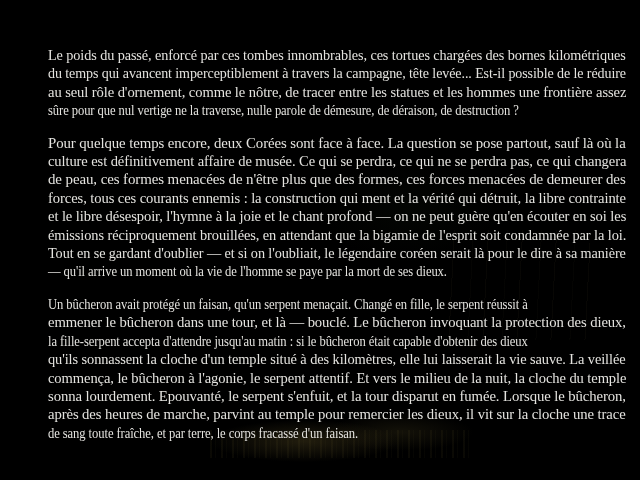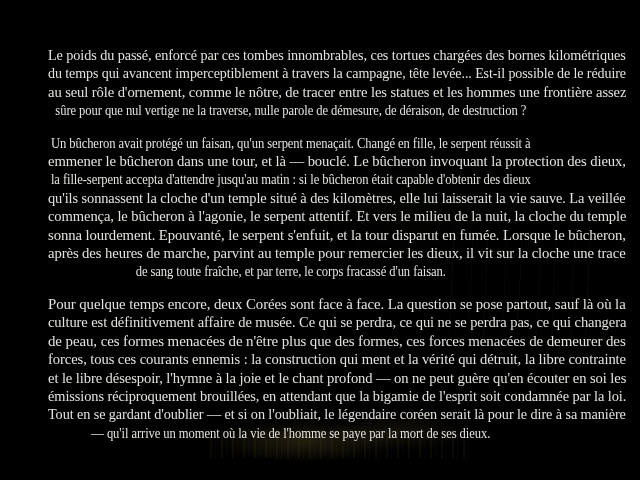--- a/index.html
+++ b/index.html
@@ -52,21 +52,20 @@
     left: 48px;
     top: 46px;
     width: 578px;
     color: var(--fg);
     font-size: 15px;
     line-height: 18.4px;
     letter-spacing: -0.1px;
   }
   .paragraph {
     margin: 0 0 14px 0;
-    text-align: center;
   }
   .line {
     white-space: nowrap;
     transform-origin: 0 50%;
   }
 </style>
 </head>
 <body>
 
 <div class="screen">
@@ -76,33 +75,33 @@
   <div class="tex tex-speckle"></div>
 
   <div class="text-block">
     <div class="paragraph">
       <div class="line" style="transform: scaleX(0.9491);">Le poids du passé, enforcé par ces tombes innombrables, ces tortues chargées des bornes kilométriques</div>
       <div class="line" style="transform: scaleX(0.9353);">du temps qui avancent imperceptiblement à travers la campagne, tête levée... Est-il possible de le réduire</div>
       <div class="line" style="transform: scaleX(0.9731);">au seul rôle d'ornement, comme le nôtre, de tracer entre les statues et les hommes une frontière assez</div>
       <div class="line" style="transform: scaleX(0.84);">sûre pour que nul vertige ne la traverse, nulle parole de démesure, de déraison, de destruction ?</div>
     </div>
     <div class="paragraph">
+      <div class="line" style="transform: scaleX(0.9897);">Pour quelque temps encore, deux Corées sont face à face. La question se pose partout, sauf là où la</div>
+      <div class="line" style="transform: scaleX(0.9698);">culture est définitivement affaire de musée. Ce qui se perdra, ce qui ne se perdra pas, ce qui changera</div>
+      <div class="line" style="transform: scaleX(0.9966);">de peau, ces formes menacées de n'être plus que des formes, ces forces menacées de demeurer des</div>
+      <div class="line" style="transform: scaleX(0.9747);">forces, tous ces courants ennemis : la construction qui ment et la vérité qui détruit, la libre contrainte</div>
+      <div class="line" style="transform: scaleX(0.9731);">et le libre désespoir, l'hymne à la joie et le chant profond —  on ne peut guère qu'en écouter en soi les</div>
+      <div class="line" style="transform: scaleX(0.9601);">émissions réciproquement brouillées, en attendant que la bigamie de l'esprit soit condamnée par la loi.</div>
+      <div class="line" style="transform: scaleX(0.9491);">Tout en se gardant d'oublier — et si on l'oubliait, le légendaire coréen serait là pour le dire à sa manière</div>
+      <div class="line" style="transform: scaleX(0.84);">—  qu'il arrive un moment où la vie de l'homme se paye par la mort de ses dieux.</div>
+    </div>
+    <div class="paragraph">
       <div class="line" style="transform: scaleX(0.84);">Un bûcheron avait protégé un faisan, qu'un serpent menaçait. Changé en fille, le serpent réussit à</div>
       <div class="line" style="transform: scaleX(0.9797);">emmener le bûcheron dans une tour, et là — bouclé. Le bûcheron invoquant la protection des dieux,</div>
       <div class="line" style="transform: scaleX(0.84);">la fille-serpent accepta d'attendre jusqu'au matin : si le bûcheron était capable d'obtenir des dieux</div>
       <div class="line" style="transform: scaleX(0.9601);">qu'ils sonnassent la cloche d'un temple situé à des kilomètres, elle lui laisserait la vie sauve. La veillée</div>
       <div class="line" style="transform: scaleX(0.9714);">commença, le bûcheron à l'agonie, le serpent attentif. Et vers le milieu de la nuit, la cloche du temple</div>
       <div class="line" style="transform: scaleX(0.983);">sonna lourdement. Epouvanté, le serpent s'enfuit, et la tour disparut en fumée. Lorsque le bûcheron,</div>
       <div class="line" style="transform: scaleX(0.9797);">après des heures de marche, parvint au temple pour remercier les dieux, il vit sur la cloche une trace</div>
       <div class="line" style="transform: scaleX(0.84);">de sang toute fraîche, et par terre, le corps fracassé d'un faisan.</div>
     </div>
-    <div class="paragraph">
-      <div class="line" style="transform: scaleX(0.9897);">Pour quelque temps encore, deux Corées sont face à face. La question se pose partout, sauf là où la</div>
-      <div class="line" style="transform: scaleX(0.9698);">culture est définitivement affaire de musée. Ce qui se perdra, ce qui ne se perdra pas, ce qui changera</div>
-      <div class="line" style="transform: scaleX(0.9966);">de peau, ces formes menacées de n'être plus que des formes, ces forces menacées de demeurer des</div>
-      <div class="line" style="transform: scaleX(0.9747);">forces, tous ces courants ennemis : la construction qui ment et la vérité qui détruit, la libre contrainte</div>
-      <div class="line" style="transform: scaleX(0.9731);">et le libre désespoir, l'hymne à la joie et le chant profond —  on ne peut guère qu'en écouter en soi les</div>
-      <div class="line" style="transform: scaleX(0.9601);">émissions réciproquement brouillées, en attendant que la bigamie de l'esprit soit condamnée par la loi.</div>
-      <div class="line" style="transform: scaleX(0.9491);">Tout en se gardant d'oublier — et si on l'oubliait, le légendaire coréen serait là pour le dire à sa manière</div>
-      <div class="line" style="transform: scaleX(0.84);">—  qu'il arrive un moment où la vie de l'homme se paye par la mort de ses dieux.</div>
-    </div>
   </div>
 </div>
 
 </body></html>

